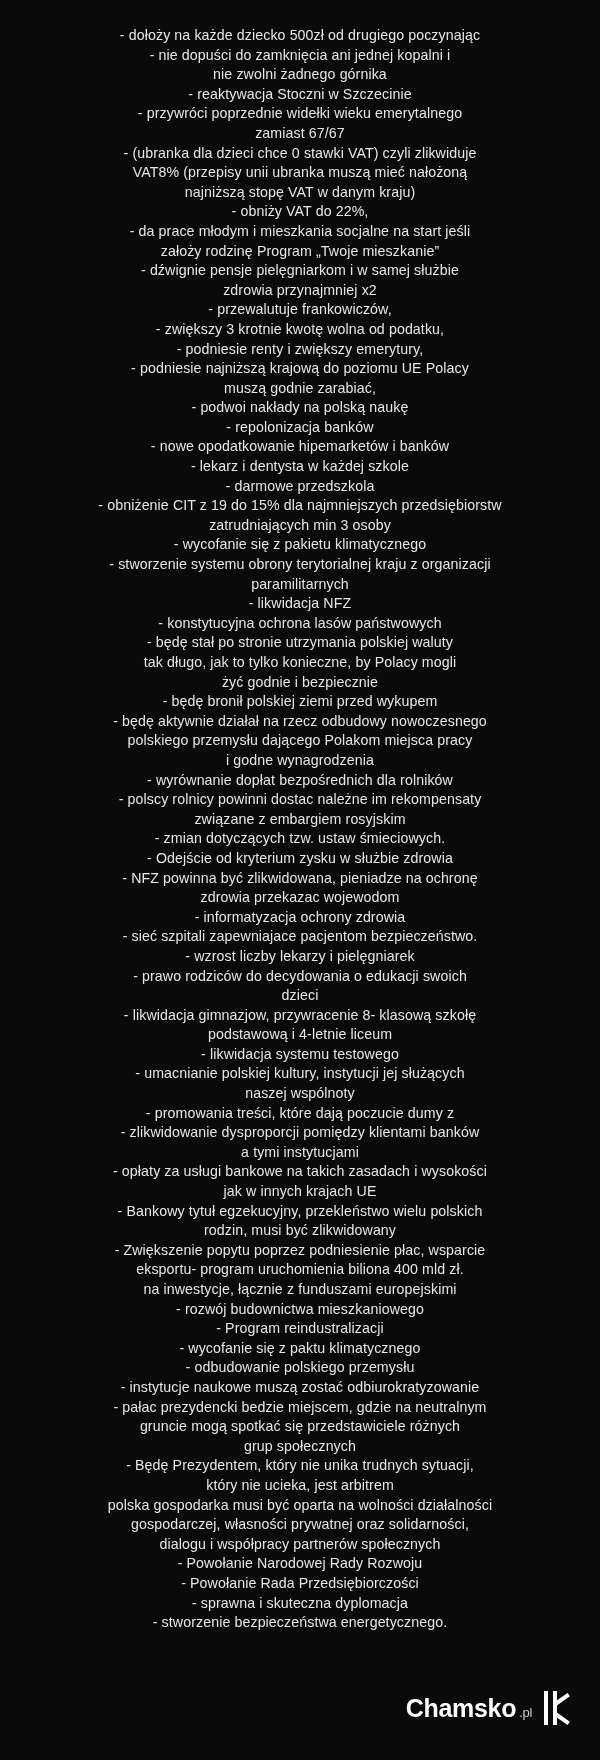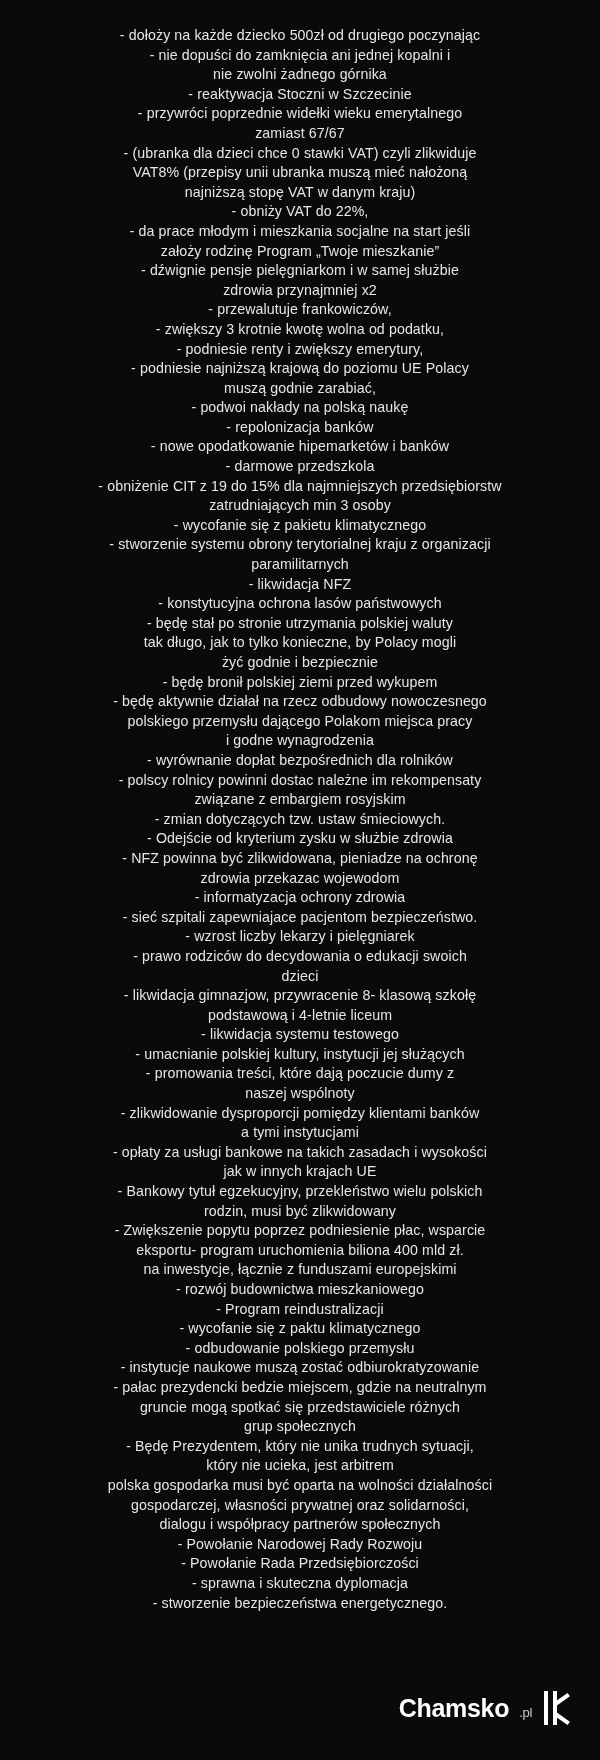--- a/index.html
+++ b/index.html
@@ -50,21 +50,21 @@
   .brand-text {
     font-size: 25px;
     font-weight: bold;
     color: #ffffff;
     letter-spacing: -0.3px;
   }
   .brand-text .tld {
     font-size: 13px;
     font-weight: normal;
     color: #cccccc;
-    margin-left: 10px;
+    margin-left: 3px;
   }
   .brand-mark {
     width: 30px;
     height: 34px;
     position: relative;
   }
   .brand-mark .bar {
     position: absolute;
     background: #ffffff;
   }
@@ -102,20 +102,21 @@
       <div class="line">- dźwignie pensje pielęgniarkom i w samej służbie</div>
       <div class="line">zdrowia przynajmniej x2</div>
       <div class="line">- przewalutuje frankowiczów,</div>
       <div class="line">- zwiększy 3 krotnie kwotę wolna od podatku,</div>
       <div class="line">- podniesie renty i zwiększy emerytury,</div>
       <div class="line">- podniesie najniższą krajową do poziomu UE Polacy</div>
       <div class="line">muszą godnie zarabiać,</div>
       <div class="line">- podwoi nakłady na polską naukę</div>
       <div class="line">- repolonizacja banków</div>
       <div class="line">- nowe opodatkowanie hipemarketów i banków</div>
+      <div class="line">- lekarz i dentysta w każdej szkole</div>
       <div class="line">- darmowe przedszkola</div>
       <div class="line">- obniżenie CIT z 19 do 15% dla najmniejszych przedsiębiorstw</div>
       <div class="line">zatrudniających min 3 osoby</div>
       <div class="line">- wycofanie się z pakietu klimatycznego</div>
       <div class="line">- stworzenie systemu obrony terytorialnej kraju z organizacji</div>
       <div class="line">paramilitarnych</div>
       <div class="line">- likwidacja NFZ</div>
       <div class="line">- konstytucyjna ochrona lasów państwowych</div>
       <div class="line">- będę stał po stronie utrzymania polskiej waluty</div>
       <div class="line">tak długo, jak to tylko konieczne, by Polacy mogli</div>
@@ -133,22 +134,22 @@
       <div class="line">zdrowia przekazac wojewodom</div>
       <div class="line">- informatyzacja ochrony zdrowia</div>
       <div class="line">- sieć szpitali zapewniajace pacjentom bezpieczeństwo.</div>
       <div class="line">- wzrost liczby lekarzy i pielęgniarek</div>
       <div class="line">- prawo rodziców do decydowania o edukacji swoich</div>
       <div class="line">dzieci</div>
       <div class="line">- likwidacja gimnazjow, przywracenie 8- klasową szkołę</div>
       <div class="line">podstawową i 4-letnie liceum</div>
       <div class="line">- likwidacja systemu testowego</div>
       <div class="line">- umacnianie polskiej kultury, instytucji jej służących</div>
+      <div class="line">naszej wspólnoty</div>
       <div class="line">- promowania treści, które dają poczucie dumy z</div>
-      <div class="line">naszej wspólnoty</div>
       <div class="line">- zlikwidowanie dysproporcji pomiędzy klientami banków</div>
       <div class="line">a tymi instytucjami</div>
       <div class="line">- opłaty za usługi bankowe na takich zasadach i wysokości</div>
       <div class="line">jak w innych krajach UE</div>
       <div class="line">- Bankowy tytuł egzekucyjny, przekleństwo wielu polskich</div>
       <div class="line">rodzin, musi być zlikwidowany</div>
       <div class="line">- Zwiększenie popytu poprzez podniesienie płac, wsparcie</div>
       <div class="line">eksportu- program uruchomienia biliona 400 mld zł.</div>
       <div class="line">na inwestycje, łącznie z funduszami europejskimi</div>
       <div class="line">- rozwój budownictwa mieszkaniowego</div>

